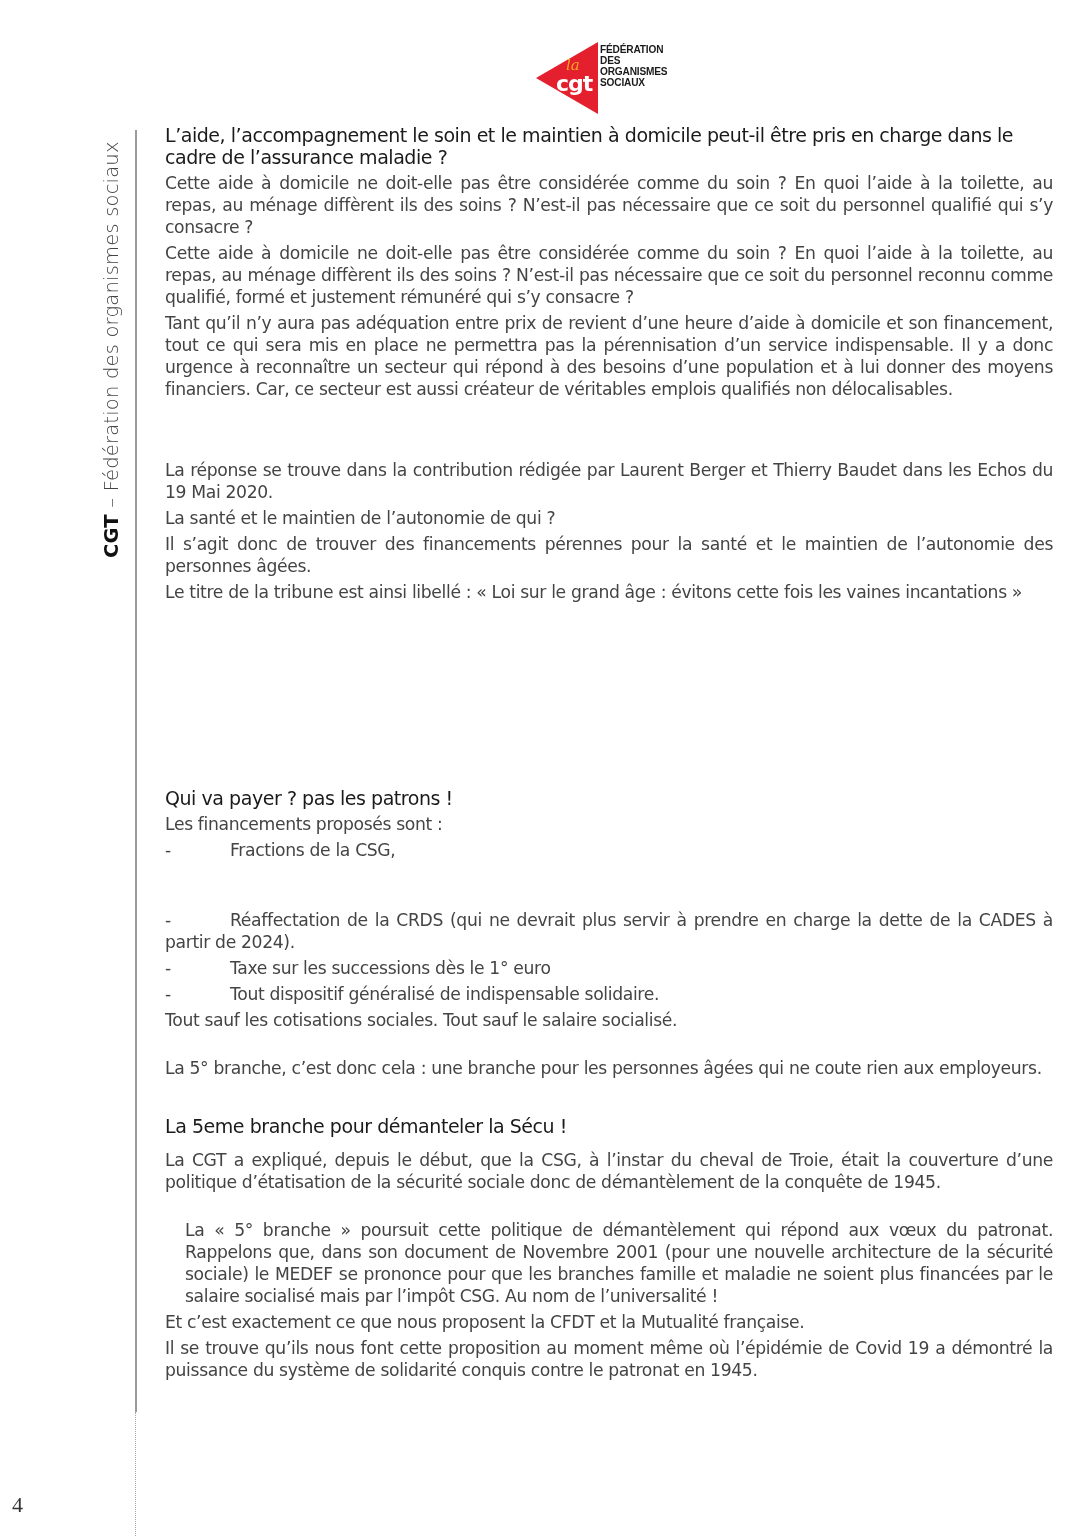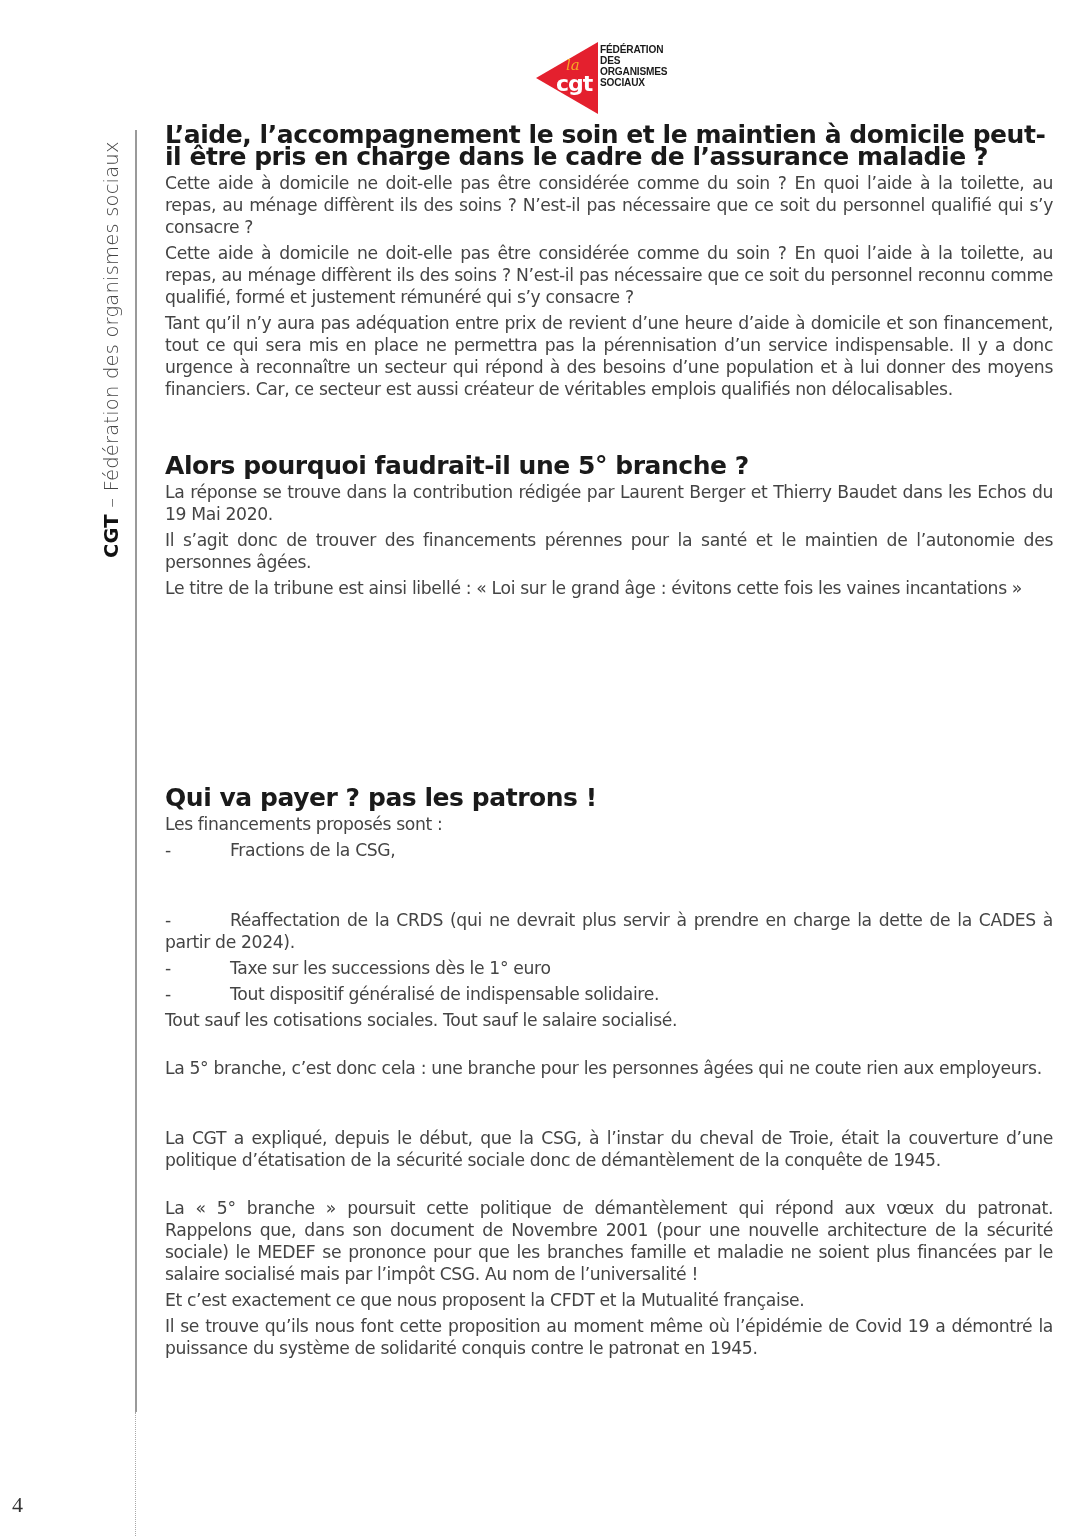--- a/index.html
+++ b/index.html
@@ -48,21 +48,21 @@
       font-size: 22px; color: #333;
     }
 
     
     .content {
       position: absolute; left: 165px; top: 124px; width: 888px;
       font-size: 17.2px; line-height: 22px; color: #444;
       font-family: "DejaVu Sans", sans-serif; letter-spacing: -0.35px;
     }
     .content h2 {
-      margin: 0; font-size: 25px; line-height: 22px; font-weight: bold; color: #1a1a1a;
+      margin: 0; font-size: 19px; line-height: 22px; font-weight: normal; color: #1a1a1a;
       letter-spacing: -0.45px;
     }
     .content p {
       margin: 0 0 4px 0; text-align: justify; text-align-last: left;
       font-weight: normal;
     }
     .section { position: absolute; left: 0; width: 888px; }
     .list-item { display: flex; margin: 0 0 4px 0; }
     .list-item .dash { width: 65px; flex: 0 0 65px; }
     .list-item .txt { flex: 1; text-align: justify; text-align-last: left; }
@@ -98,22 +98,22 @@
 <div class="content">
 
   <div class="section" style="top:0px;">
     <h2>L’aide, l’accompagnement le soin et le maintien à domicile peut-il être pris en charge dans le cadre de l’assurance maladie ?</h2>
     <p style="margin-top:4px;">Cette aide à domicile ne doit-elle pas être considérée comme du soin ?  En quoi l’aide à la toilette, au repas, au ménage diffèrent ils des soins ? N’est-il pas nécessaire que ce soit du personnel qualifié qui s’y consacre ?</p>
     <p>Cette aide à domicile ne doit-elle pas être considérée comme du soin ?  En quoi l’aide à la toilette, au repas, au ménage diffèrent ils des soins ? N’est-il pas nécessaire que ce soit du personnel reconnu comme qualifié, formé et justement rémunéré qui s’y consacre ?</p>
     <p>Tant qu’il n’y aura pas adéquation entre prix de revient d’une heure d’aide à domicile et son financement, tout ce qui sera mis en place ne permettra pas la pérennisation d’un service indispensable. Il y a donc urgence à reconnaître un secteur qui répond à des besoins d’une population et à lui donner des moyens financiers. Car, ce secteur est aussi créateur de véritables emplois qualifiés non délocalisables.</p>
   </div>
 
   <div class="section" style="top:331px;">
-    <h2>Alors pourquoi faudrait-il une 5° branche ?</h2>
     <p style="margin-top:4px;">La réponse se trouve dans la contribution rédigée par Laurent Berger et Thierry Baudet dans les Echos du 19 Mai 2020.</p>
+    <p>La santé et le maintien de l’autonomie de qui ?</p>
     <p>Il s’agit donc de trouver des financements pérennes pour la santé et le maintien de l’autonomie des personnes âgées.</p>
     <p>Le titre de la tribune est ainsi libellé : « Loi sur le grand âge : évitons cette fois les vaines incantations »</p>
   </div>
 
   <div class="section" style="top:663px;">
     <h2>Qui va payer ? pas les patrons !</h2>
     <p style="margin-top:4px;">Les financements proposés sont :</p>
     <div class="list-item">
       <span class="dash">-</span>
       <span class="txt">Fractions de la CSG,</span>
@@ -127,19 +127,20 @@
     </div>
     <div class="list-item">
       <span class="dash">-</span>
       <span class="txt">Tout dispositif généralisé de indispensable solidaire.</span>
     </div>
     <p>Tout sauf les cotisations sociales. Tout sauf le salaire socialisé.</p>
     <p style="margin-top:26px;">La 5° branche, c’est donc cela : une branche pour les personnes âgées qui ne coute rien aux employeurs.</p>
   </div>
 
   <div class="section" style="top:991px;">
+    <h2>La 5eme branche pour démanteler la Sécu !</h2>
     <p style="margin-top:12px;">La CGT a expliqué, depuis le début, que la CSG, à l’instar du cheval de Troie, était la couverture d’une politique d’étatisation de la sécurité sociale donc de démantèlement de la conquête de 1945.</p>
-    <p style="margin-top:26px;">La « 5° branche » poursuit cette politique de démantèlement qui répond aux vœux du patronat. Rappelons que, dans son document de Novembre 2001 (pour une nouvelle architecture de la sécurité sociale) le MEDEF se prononce pour que les branches famille et maladie ne soient plus financées par le salaire socialisé mais par l’impôt CSG. Au nom de l’universalité !</p>
+    <p style="margin-top:26px;margin-left:20px;">La « 5° branche » poursuit cette politique de démantèlement qui répond aux vœux du patronat. Rappelons que, dans son document de Novembre 2001 (pour une nouvelle architecture de la sécurité sociale) le MEDEF se prononce pour que les branches famille et maladie ne soient plus financées par le salaire socialisé mais par l’impôt CSG. Au nom de l’universalité !</p>
     <p>Et c’est exactement ce que nous proposent la CFDT et la Mutualité française.</p>
     <p>Il se trouve qu’ils nous font cette proposition au moment même où l’épidémie de Covid 19 a démontré la puissance du système de solidarité conquis contre le patronat en 1945.</p>
   </div>
 
 </div>
 
 </body></html>

